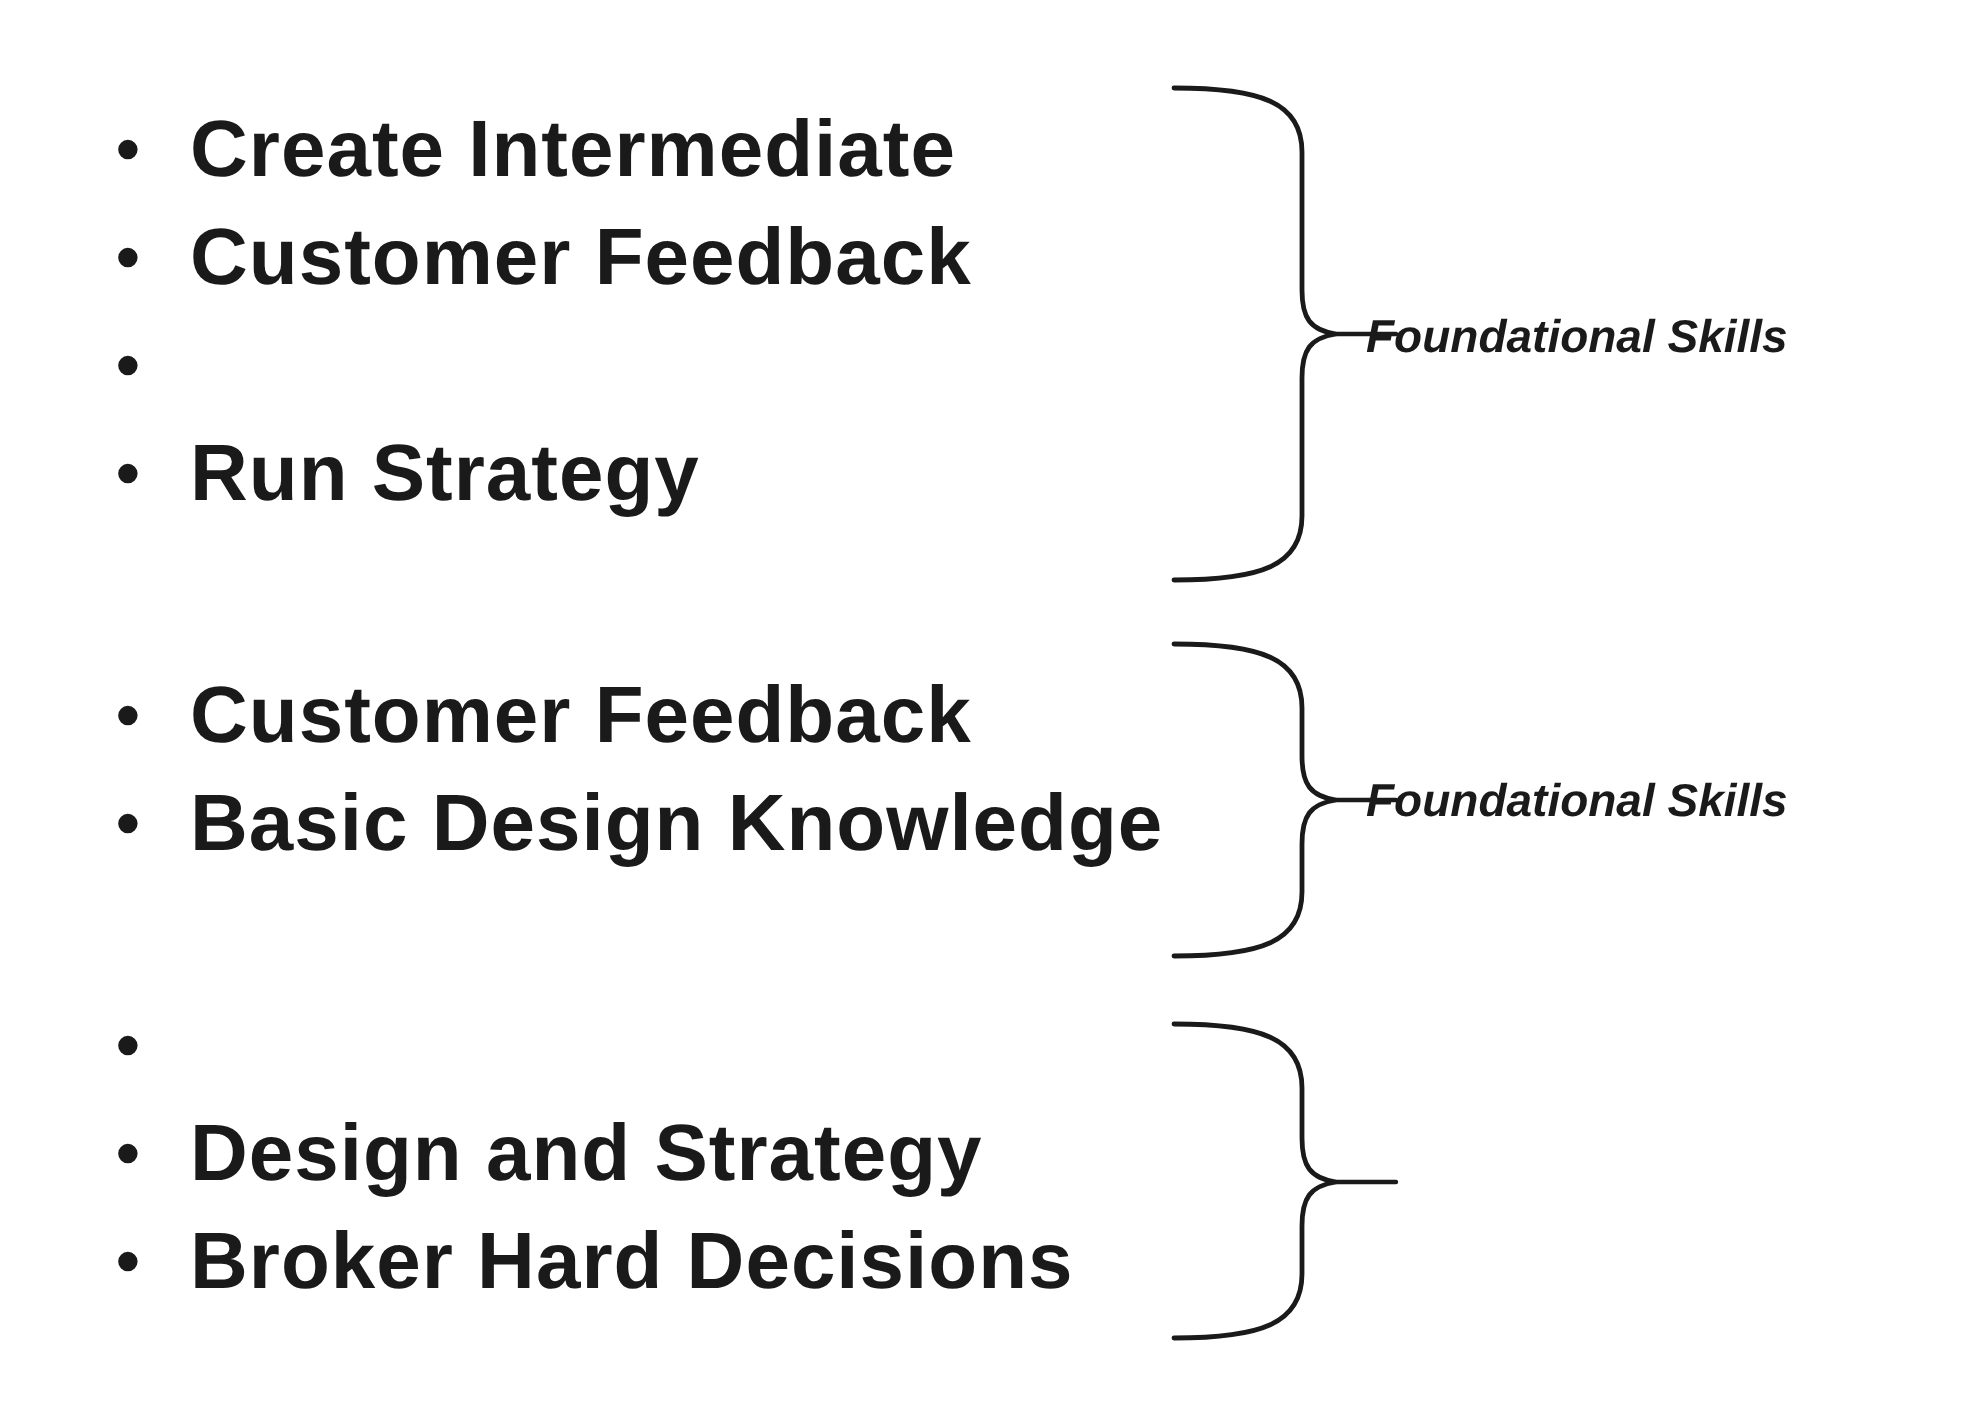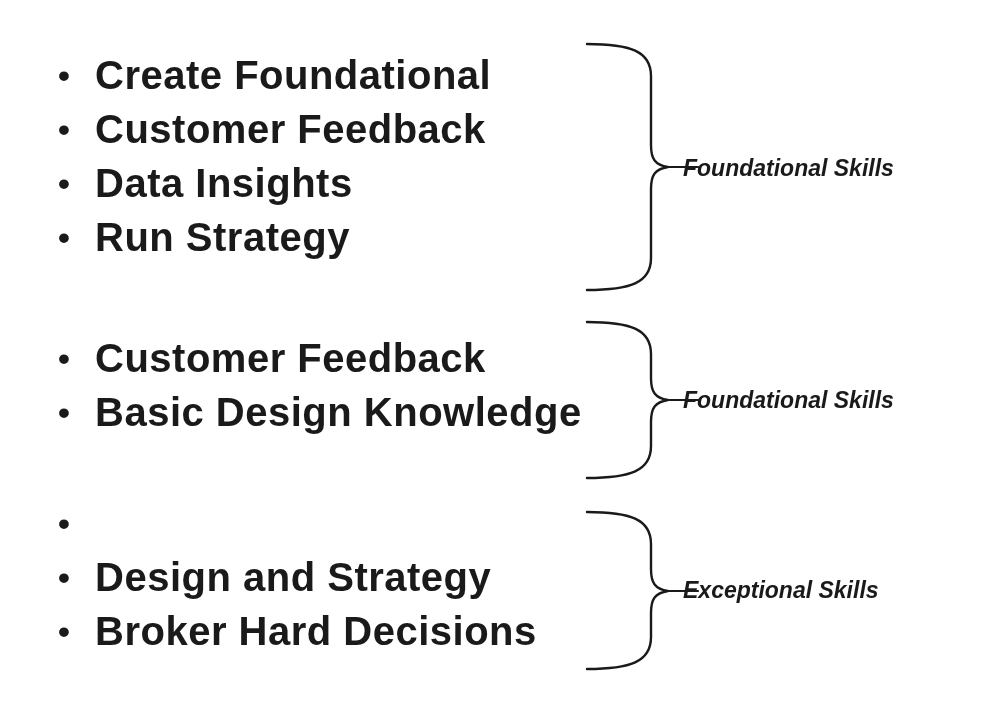--- a/index.html
+++ b/index.html
@@ -65,29 +65,28 @@
   .lb3 { top: 575px; }
 </style>
 </head>
 <body>
 
 <div class="canvas">
 
   <ul class="bullets g1">
     <li>
       <span class="b">•</span>
-      <span>Create Foundational</span>
+      <span>Create Intermediate</span>
     </li>
     <li>
       <span class="b">•</span>
       <span>Customer Feedback</span>
     </li>
     <li>
       <span class="b">•</span>
-      <span>Data Insights</span>
     </li>
     <li>
       <span class="b">•</span>
       <span>Run Strategy</span>
     </li>
   </ul>
 
   <ul class="bullets g2">
     <li>
       <span class="b">•</span>
@@ -123,15 +122,14 @@
     <path d="M 83 80 L 113 80" fill="none" stroke="#1a1a1a" stroke-width="2.2" stroke-linecap="round"></path>
   </svg>
 
   <svg class="brace br3" viewBox="0 0 115 162" aria-hidden="true">
     <path d="M 2 2 C 45 2, 66 9, 66 34 L 66 59 C 66 73, 70 79, 83 81 C 70 83, 66 89, 66 103 L 66 127 C 66 152, 45 159, 2 159" fill="none" stroke="#1a1a1a" stroke-width="2.4" stroke-linecap="round"></path>
     <path d="M 83 81 L 113 81" fill="none" stroke="#1a1a1a" stroke-width="2.2" stroke-linecap="round"></path>
   </svg>
 
   <div class="label lb1">Foundational Skills</div>
   <div class="label lb2">Foundational Skills</div>
-  <div class="label lb3">Exceptional Skills</div>
 
 </div>
 
 </body></html>

